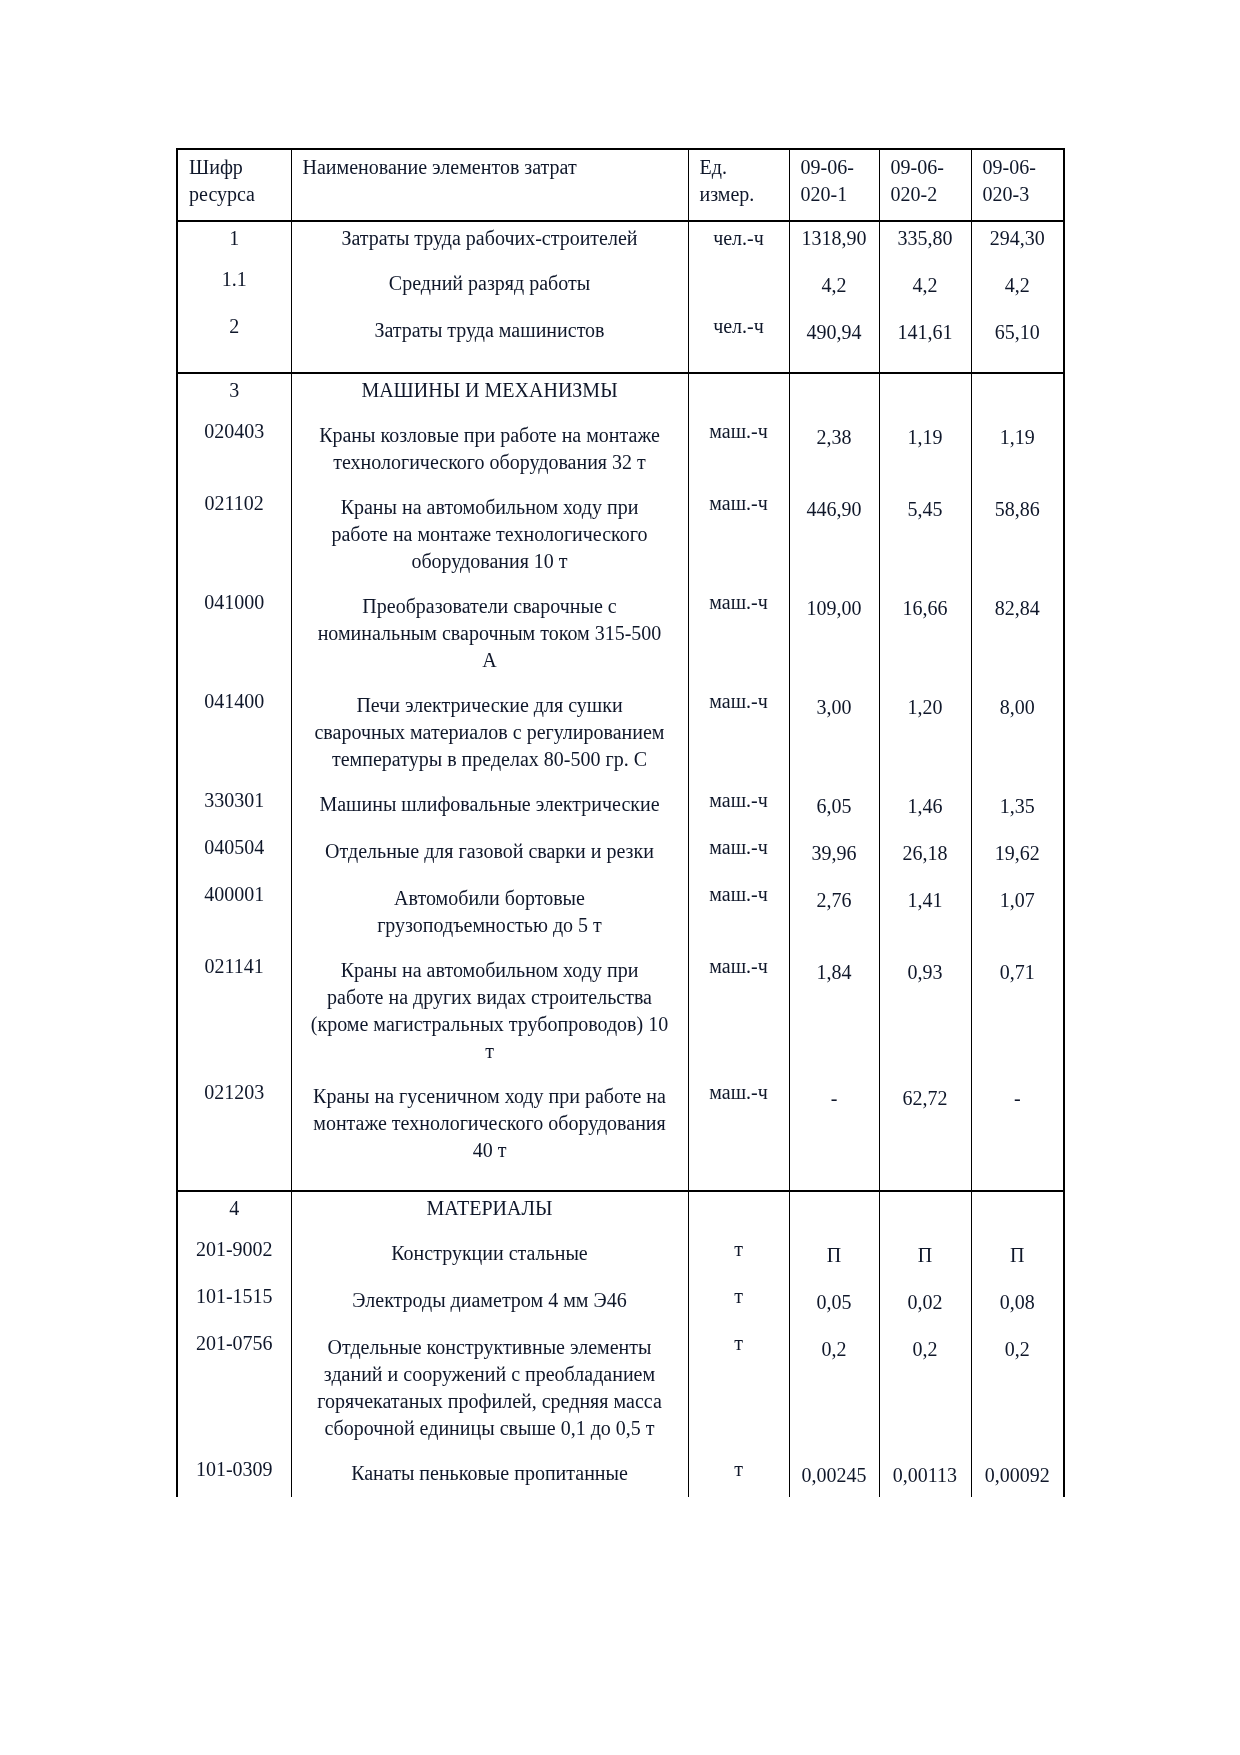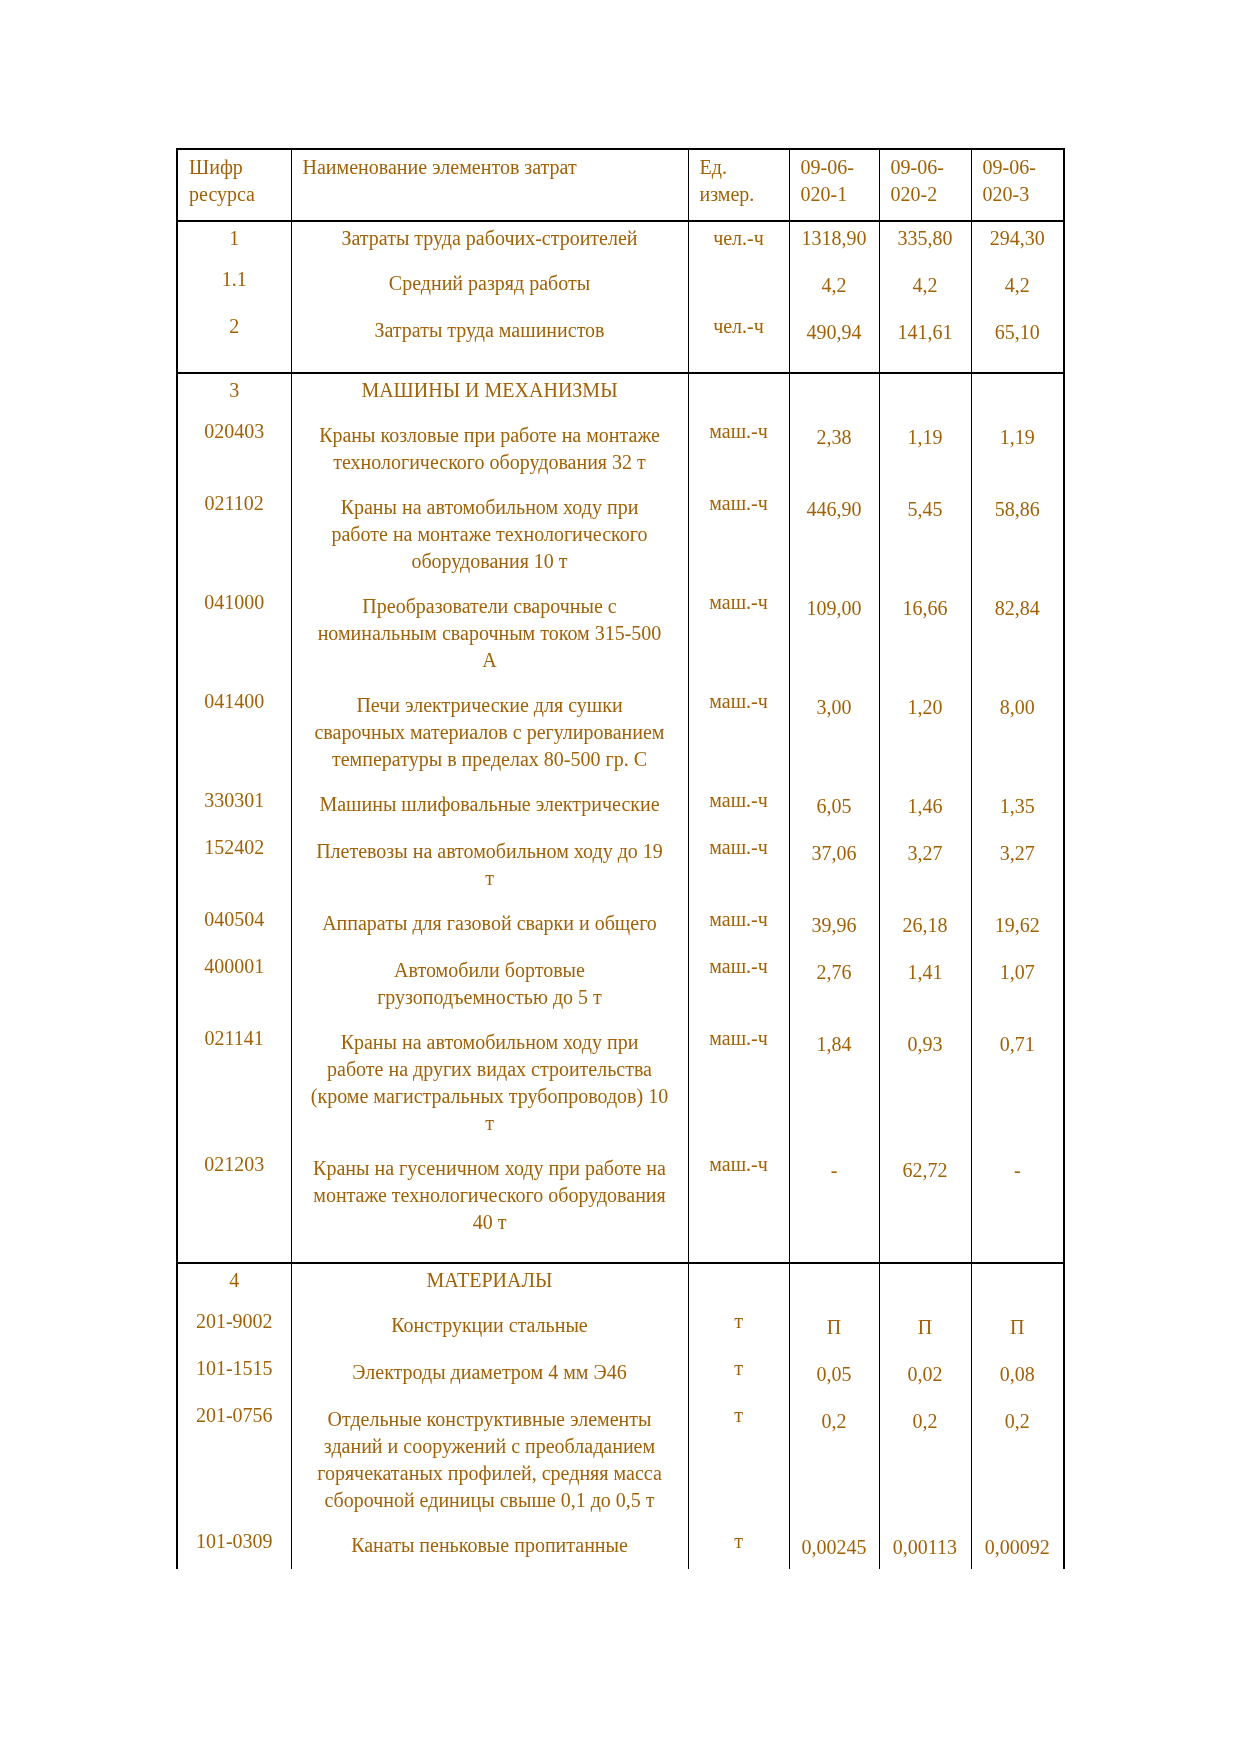--- a/index.html
+++ b/index.html
@@ -8,21 +8,21 @@
     background: #ffffff;
   }
   .page {
     position: relative;
     width: 1240px;
     height: 1755px;
     background: #ffffff;
     font-family: "Liberation Serif", "DejaVu Serif", serif;
     font-size: 20px;
     line-height: 27px;
-    color: #a16207;
+    color: #0f172a;
     overflow: hidden;
   }
   table.est {
     position: absolute;
     left: 176px;
     top: 148px;
     width: 889px;
     border-collapse: collapse;
     table-layout: fixed;
     border: 2px solid #000;
@@ -156,31 +156,22 @@
         </tr>
         <tr>
           <td class="code">330301</td>
           <td class="name">Машины шлифовальные электрические</td>
           <td class="unit">маш.-ч</td>
           <td class="val">6,05</td>
           <td class="val">1,46</td>
           <td class="val">1,35</td>
         </tr>
         <tr>
-          <td class="code">152402</td>
-          <td class="name">Плетевозы на автомобильном ходу до 19
-т</td>
-          <td class="unit">маш.-ч</td>
-          <td class="val">37,06</td>
-          <td class="val">3,27</td>
-          <td class="val">3,27</td>
-        </tr>
-        <tr>
           <td class="code">040504</td>
-          <td class="name">Аппараты для газовой сварки и общего</td>
+          <td class="name">Отдельные для газовой сварки и резки</td>
           <td class="unit">маш.-ч</td>
           <td class="val">39,96</td>
           <td class="val">26,18</td>
           <td class="val">19,62</td>
         </tr>
         <tr>
           <td class="code">400001</td>
           <td class="name">Автомобили бортовые
 грузоподъемностью до 5 т</td>
           <td class="unit">маш.-ч</td>

